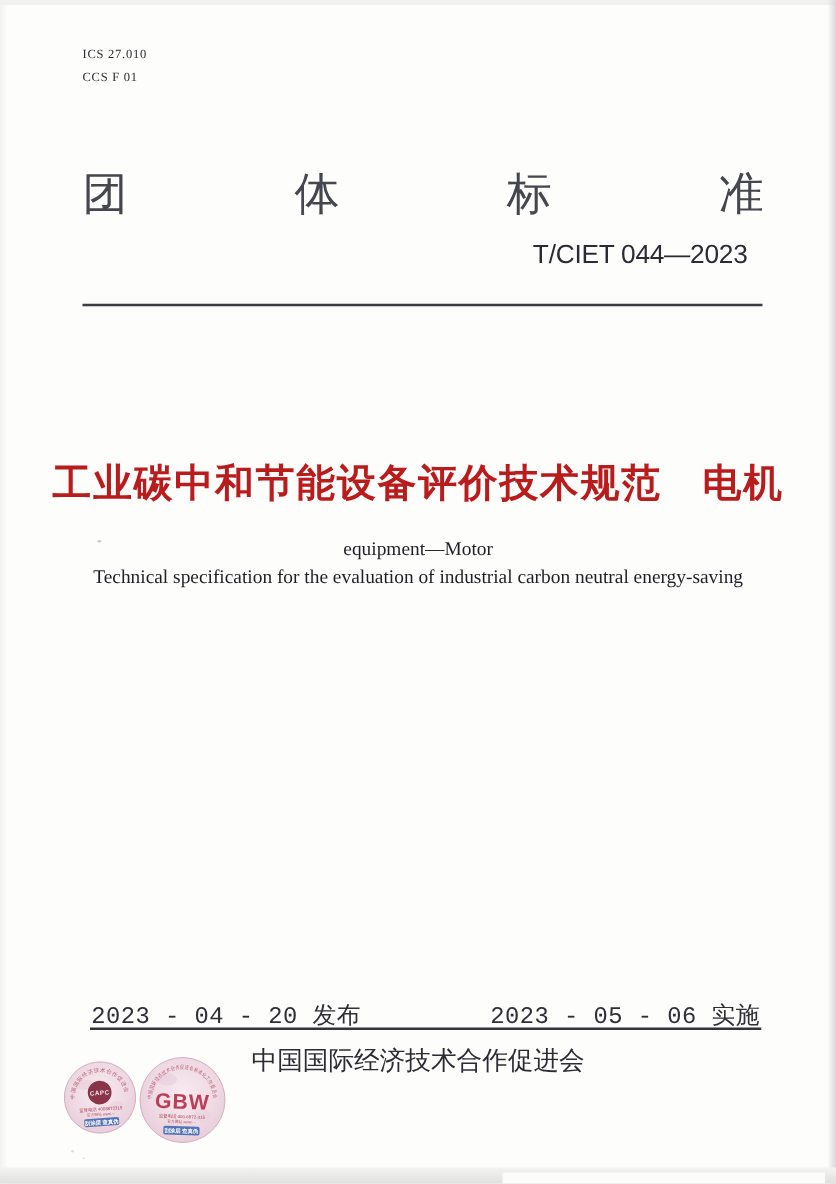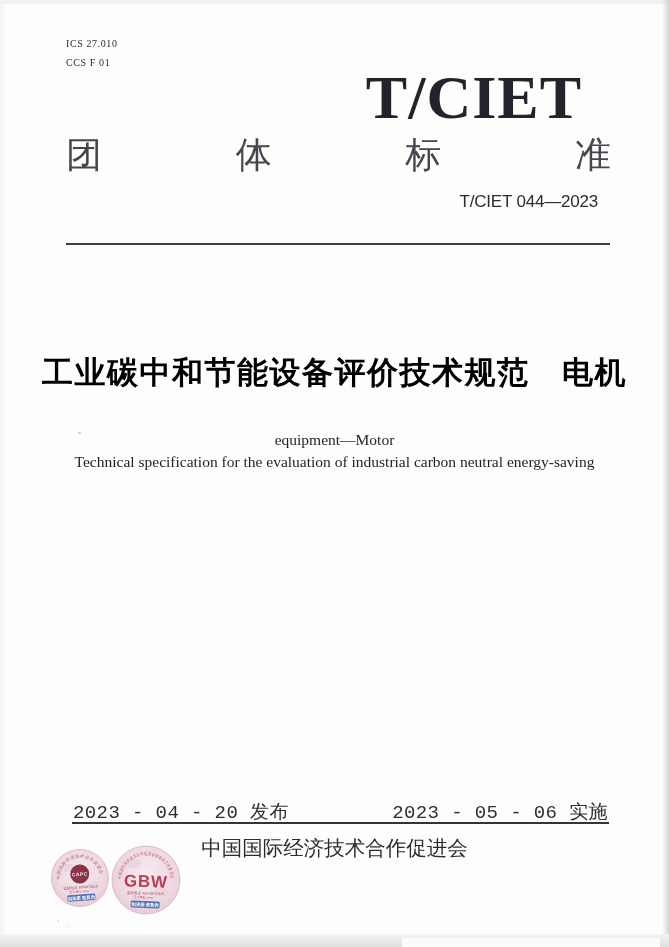--- a/index.html
+++ b/index.html
@@ -25,25 +25,25 @@
   .ics-block{position:absolute;left:66px;top:34px;
     font-family:"Liberation Serif",serif;font-size:10px;line-height:19px;
     color:#2b2b33;letter-spacing:.6px;}
   .logo{position:absolute;top:62px;right:87px;
     font-family:"Liberation Serif",serif;font-weight:700;font-size:62px;
     letter-spacing:1px;color:#23232c;}
   .type-row{position:absolute;left:66px;right:58px;top:131px;
     display:flex;justify-content:space-between;
     font-size:36px;color:#46464e;font-weight:400;}
   .doc-number{position:absolute;right:71px;top:192px;
-    font-size:17px;letter-spacing:-.2px;color:#2b2b33;margin-left:32px;}
+    font-size:21px;letter-spacing:-.2px;color:#2b2b33;margin-left:32px;}
   .rule-top{position:absolute;left:66px;right:59px;top:243px;height:2px;background:#3c3c42;}
 
-  .title-zh{position:absolute;left:0;right:0;top:352px;text-align:center;
-    font-size:31px;font-weight:700;letter-spacing:1.5px;color:#000000;}
+  .title-zh{position:absolute;left:0;right:0;top:366px;text-align:center;
+    font-size:31px;font-weight:700;letter-spacing:1.5px;color:#b91c1c;}
   .title-en{position:absolute;left:0;right:0;top:429px;text-align:center;
     font-family:"Liberation Serif",serif;font-size:15.5px;line-height:22px;color:#1f1f27;}
 
   .footer-dates{position:absolute;left:73px;right:61px;top:799px;
     display:flex;justify-content:space-between;
     font-size:19px;letter-spacing:.4px;color:#2e2e36;font-family:Liberation Mono, monospace;}
   .rule-bottom{position:absolute;left:72px;right:60px;top:822px;height:2px;background:#33333a;}
   .publisher-row{position:absolute;left:0;right:0;top:834px;
     display:flex;justify-content:center;gap:42px;
     font-size:20.5px;color:#2b2b33;}
@@ -71,21 +71,20 @@
   <div class="bottom-patch"></div>
   <div class="speck speck1"></div>
   <div class="speck speck2"></div>
   <div class="speck speck3"></div>
 
   <div class="ics-block">
     <div>ICS 27.010</div>
     <div>CCS F 01</div>
   </div>
 
-  <div class="logo">T/CIET</div>
 
   <div class="type-row">
     <span>团</span>
     <span>体</span>
     <span>标</span>
     <span>准</span>
   </div>
 
   <div class="doc-number">T/CIET 044—2023</div>
 

